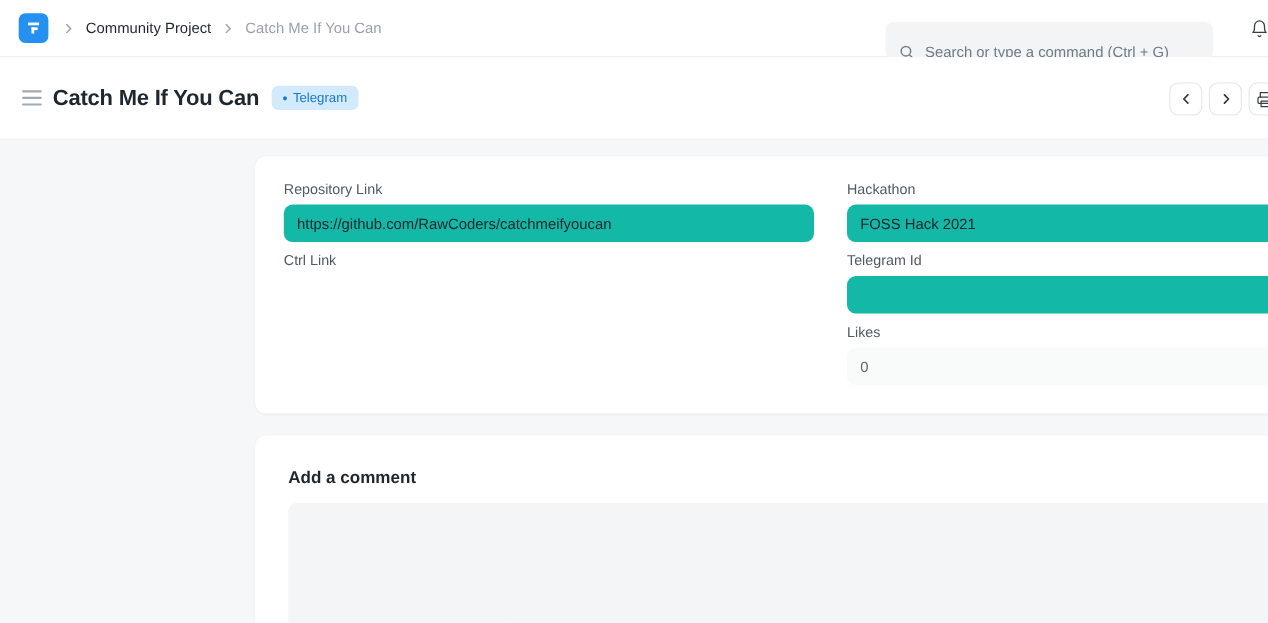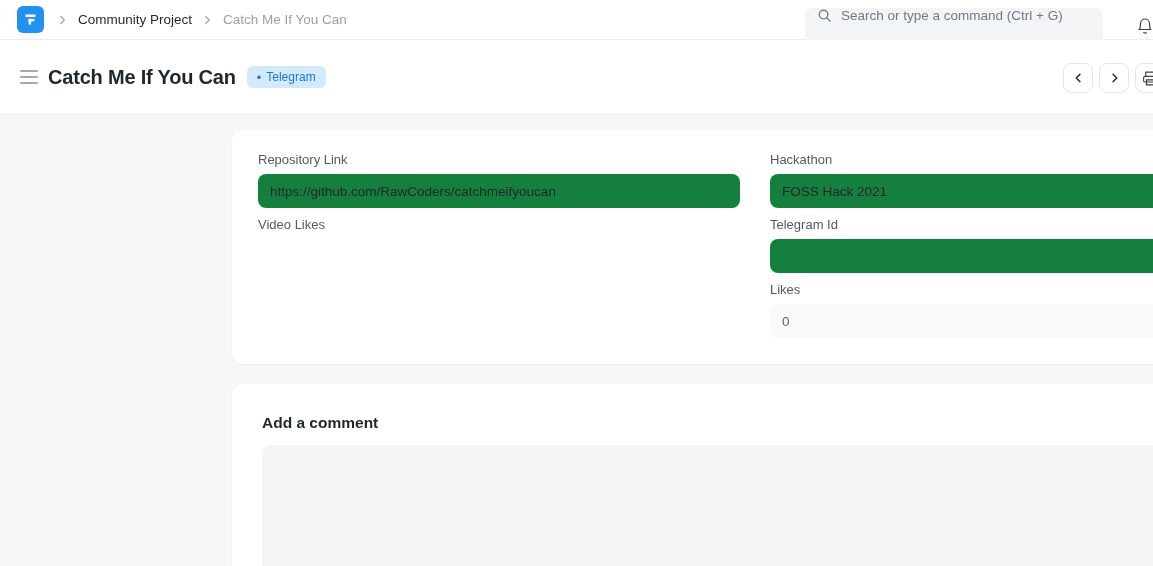--- a/index.html
+++ b/index.html
@@ -6,37 +6,37 @@
   html, body { width:1153px; height:566px; overflow:hidden; }
   body {
     font-family:"Liberation Sans", sans-serif;
     background:#f6f7f8;
     color:#1f272e;
     position:relative;
   }
 
   
   .navbar {
-    height:40px; background:#ffffff; border-bottom:1px solid #ebeef0;
+    height:52px; background:#ffffff; border-bottom:1px solid #ebeef0;
     display:flex; align-items:center; padding-left:17px; position:relative;
   }
   .logo {
     width:27px; height:27px; border-radius:6px; background:#2490ef;
     display:flex; align-items:center; justify-content:center; flex:0 0 auto;
     cursor:pointer;
   }
   .breadcrumb { display:flex; align-items:center; gap:11px; margin-left:14px; font-size:13.5px; }
   .crumb-sep { display:flex; align-items:center; }
   .crumb-link { color:#1f272e; font-weight:500; cursor:pointer; }
   .crumb-current { color:#98a1a9; }
 
   .search-box {
-    position:absolute; left:805px; top:8px; width:298px; height:35px;
+    position:absolute; left:805px; top:20px; width:298px; height:35px;
     background:#f3f4f5; border-radius:8px;
-    display:flex; align-items:flex-start; padding:0 12px; gap:9px;
+    display:flex; align-items:flex-end; padding:0 12px; gap:9px;
   }
   .search-box input {
     flex:1; border:none; background:transparent; outline:none;
     font-family:inherit; font-size:13.5px; color:#3f4952;
   }
   .search-box input::placeholder { color:#6e7a85; opacity:1; }
   .bell-btn {
     position:absolute; left:1133px; top:12px; width:24px; height:28px;
     display:flex; align-items:center; justify-content:center; cursor:pointer;
     background:none; border:none;
@@ -68,21 +68,21 @@
   
   .content { padding-top:15px; }
   .card {
     margin-left:232px; width:1046px; background:#ffffff; border-radius:10px;
     box-shadow:0 0.5px 2px rgba(25,39,52,0.05);
   }
   .card-form { padding:22px 26px 26px; display:grid; grid-template-columns:482px 482px; column-gap:30px; }
   .form-col { display:flex; flex-direction:column; gap:9px; }
   .field label { display:block; font-size:13px; color:#505a62; margin-bottom:7px; }
   .field input {
-    width:100%; height:34px; background:#15803d; border:none; border-radius:8px;
+    width:100%; height:34px; background:#14b8a6; border:none; border-radius:8px;
     padding:0 12px; font-family:inherit; font-size:13.5px; color:#20272e; outline:none;
   }
   .field input.readonly { background:#f9fafa; color:#5d646b; }
 
   .card-comments { margin-top:20px; padding:30px 30px 28px; height:265px; }
   .comments-heading { font-size:15.5px; font-weight:700; color:#1f272e; margin-bottom:13px; }
   .comment-box {
     width:100%; height:170px; background:#f4f5f6; border:none; border-radius:8px;
     resize:none; outline:none; font-family:inherit; font-size:13.5px; padding:10px 12px; color:#20272e;
     display:block;
@@ -168,21 +168,21 @@
 
 <main class="content">
 
   <section class="card card-form">
     <div class="form-col">
       <div class="field">
         <label>Repository Link</label>
         <input type="text" value="https://github.com/RawCoders/catchmeifyoucan" style="">
       </div>
       <div class="field">
-        <label>Video Likes</label>
+        <label>Ctrl Link</label>
       </div>
     </div>
 
     <div class="form-col">
       <div class="field">
         <label>Hackathon</label>
         <input type="text" value="FOSS Hack 2021" style="">
       </div>
       <div class="field">
         <label>Telegram Id</label>

